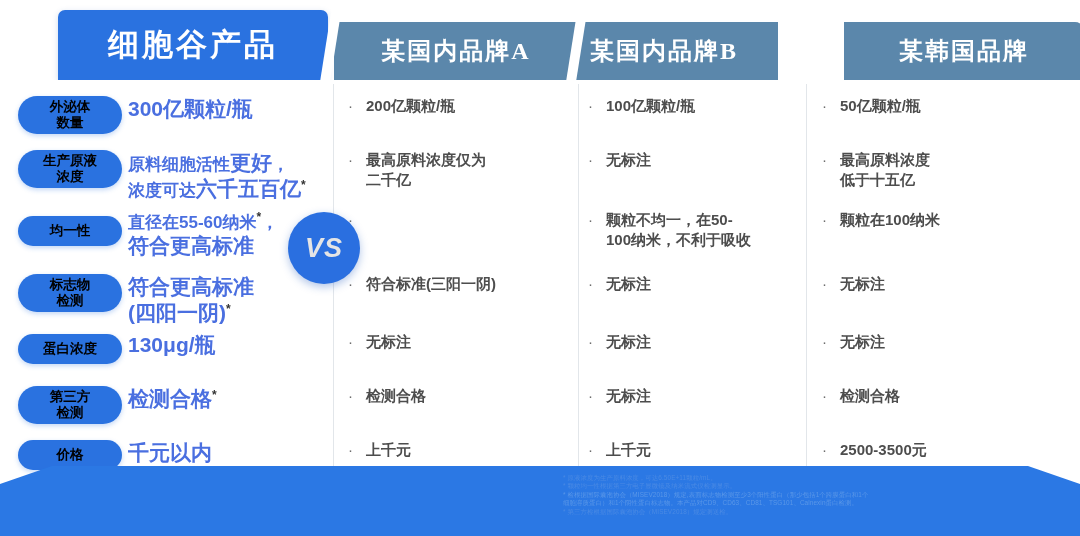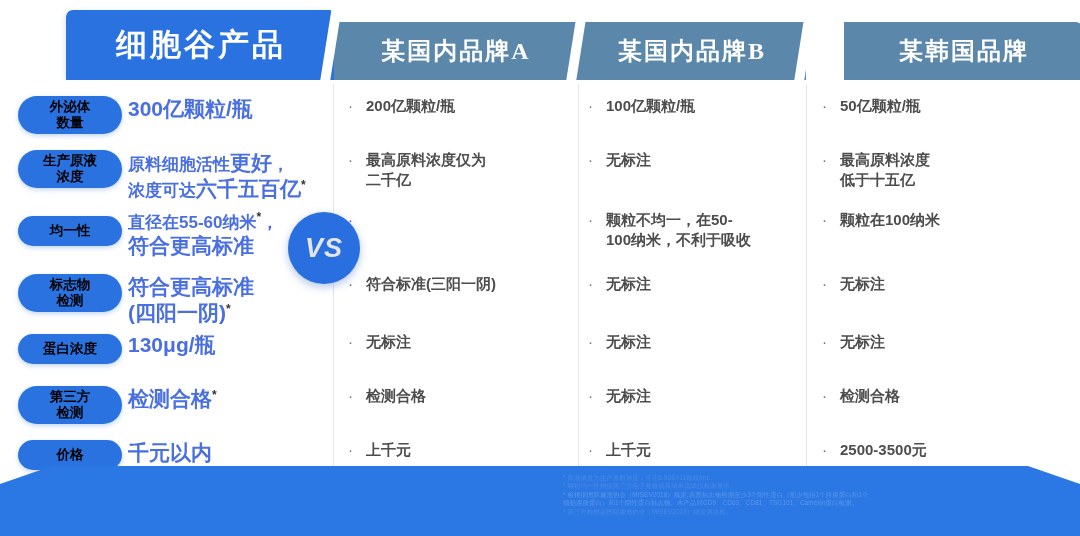--- a/index.html
+++ b/index.html
@@ -10,37 +10,36 @@
     overflow: hidden;
   }
   #stage { position: relative; width: 1080px; height: 536px; background: #fff; }
 
   
   .hdr-main {
     position: absolute; left: 58px; top: 10px; width: 270px; height: 70px;
     background: #2a72e0; border-radius: 7px 7px 0 0;
     display: flex; align-items: center; justify-content: center;
     box-shadow: 0 2px 6px rgba(40,90,170,.22);
-    margin-left: 8px;
   }
   .hdr-main span {
     color: #ffffff; font-size: 31px; font-weight: 700; letter-spacing: 3px;
     font-family: "Liberation Serif", "DejaVu Serif", serif;
   }
   .hdr-cmp {
     position: absolute; top: 22px; height: 58px;
     background: #5b87ab;
     display: flex; align-items: center; justify-content: center;
   }
   .hdr-cmp span {
     color: #ffffff; font-size: 24px; font-weight: 700; letter-spacing: 2px;
     font-family: "Liberation Serif", "DejaVu Serif", serif;
   }
   .hc1 { left: 334px; width: 244px; }
-  .hc2 { left: 578px; width: 228px; }
+  .hc2 { left: 550px; width: 228px; }
   .hc3 { left: 844px; width: 240px; border-radius: 0 9px 0 0; }
 
   
   .hdr-slash {
     position: absolute; top: 4px; width: 10px; height: 80px;
     background: #ffffff; transform: skewX(-9deg); z-index: 5;
   }
 
   
   .body-panel {

